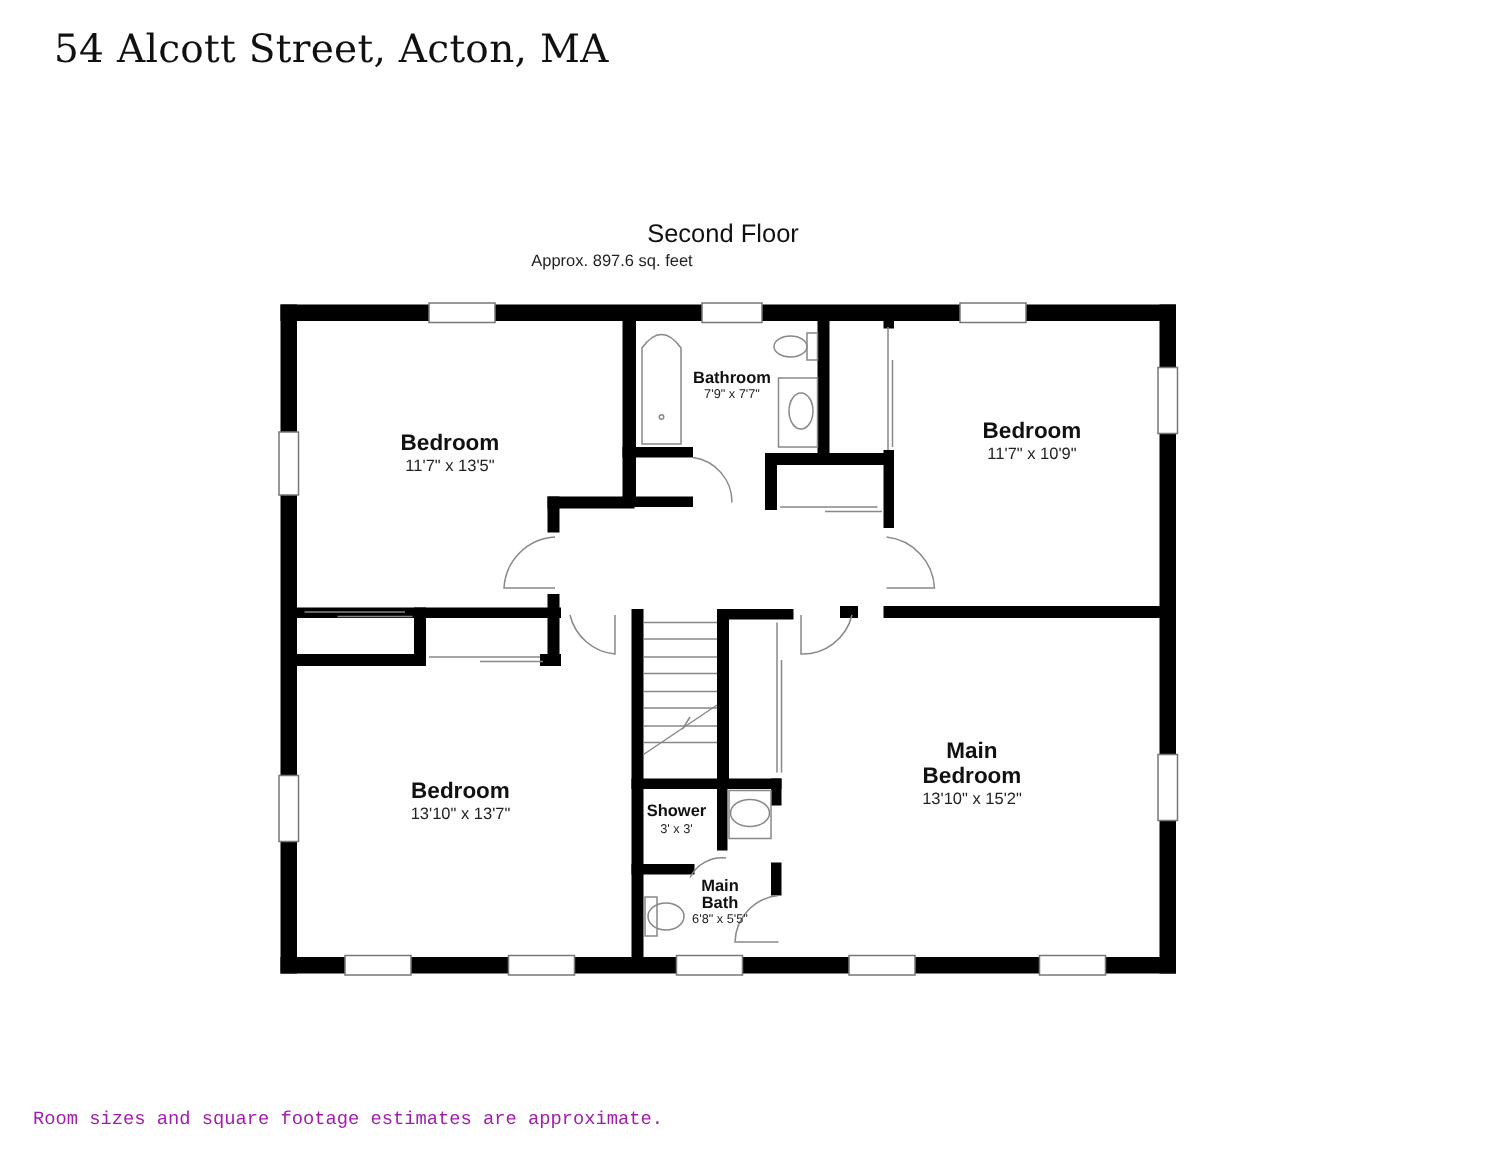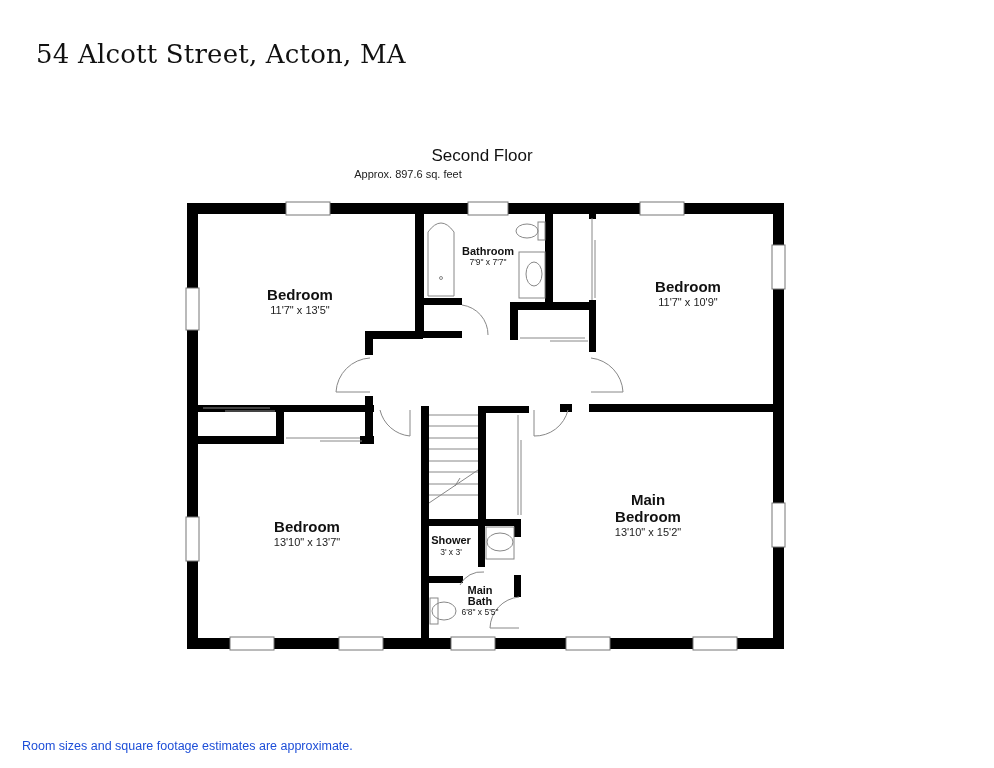--- a/index.html
+++ b/index.html
@@ -1,35 +1,35 @@
 <!DOCTYPE html>
 <html><head>
   <meta charset="utf-8">
   <style>
     html, body { margin: 0; padding: 0; background: #ffffff; }
     body { width: 994px; height: 768px; position: relative; overflow: hidden; }
     .title {
       position: absolute; left: 36px; top: 18px;
       font-family: "DejaVu Serif", "Liberation Serif", serif;
-      font-size: 26px; color: #111; letter-spacing: 0.2px; margin-top: 21px;
+      font-size: 26px; color: #111; letter-spacing: 0.2px;
     }
     .floor-title {
       position: absolute; left: 0; width: 994px; top: 146px; text-align: center;
       font-family: "Liberation Sans", sans-serif; font-weight: normal; font-size: 17px; color: #111;
       padding-left: 0; box-sizing: border-box;
     }
     .floor-title span { display: inline-block; margin-left: -30px; }
     .floor-area {
       position: absolute; left: 0; width: 846px; top: 168px; text-align: center;
       font-family: "Liberation Sans", sans-serif; font-size: 11px; color: #222;
     }
     .floor-area span { display: inline-block; margin-left: -30px; }
     .footer {
       position: absolute; left: 22px; top: 739px;
-      font-family: Liberation Sans, sans-serif; font-size: 12.5px; color: #1d4ed8;
+      font-family: Liberation Mono, monospace; font-size: 12.5px; color: #a21caf;
     }
     svg { position: absolute; left: 0; top: 0; }
     .rname { font-family: "Liberation Sans", sans-serif; font-weight: bold; fill: #111; text-anchor: middle; }
     .rdim { font-family: "Liberation Sans", sans-serif; fill: #222; text-anchor: middle; }
   </style>
 </head>
 <body>
 
 <div class="title">54 Alcott Street, Acton, MA</div>
 <div class="floor-title"><span>Second Floor</span></div>

